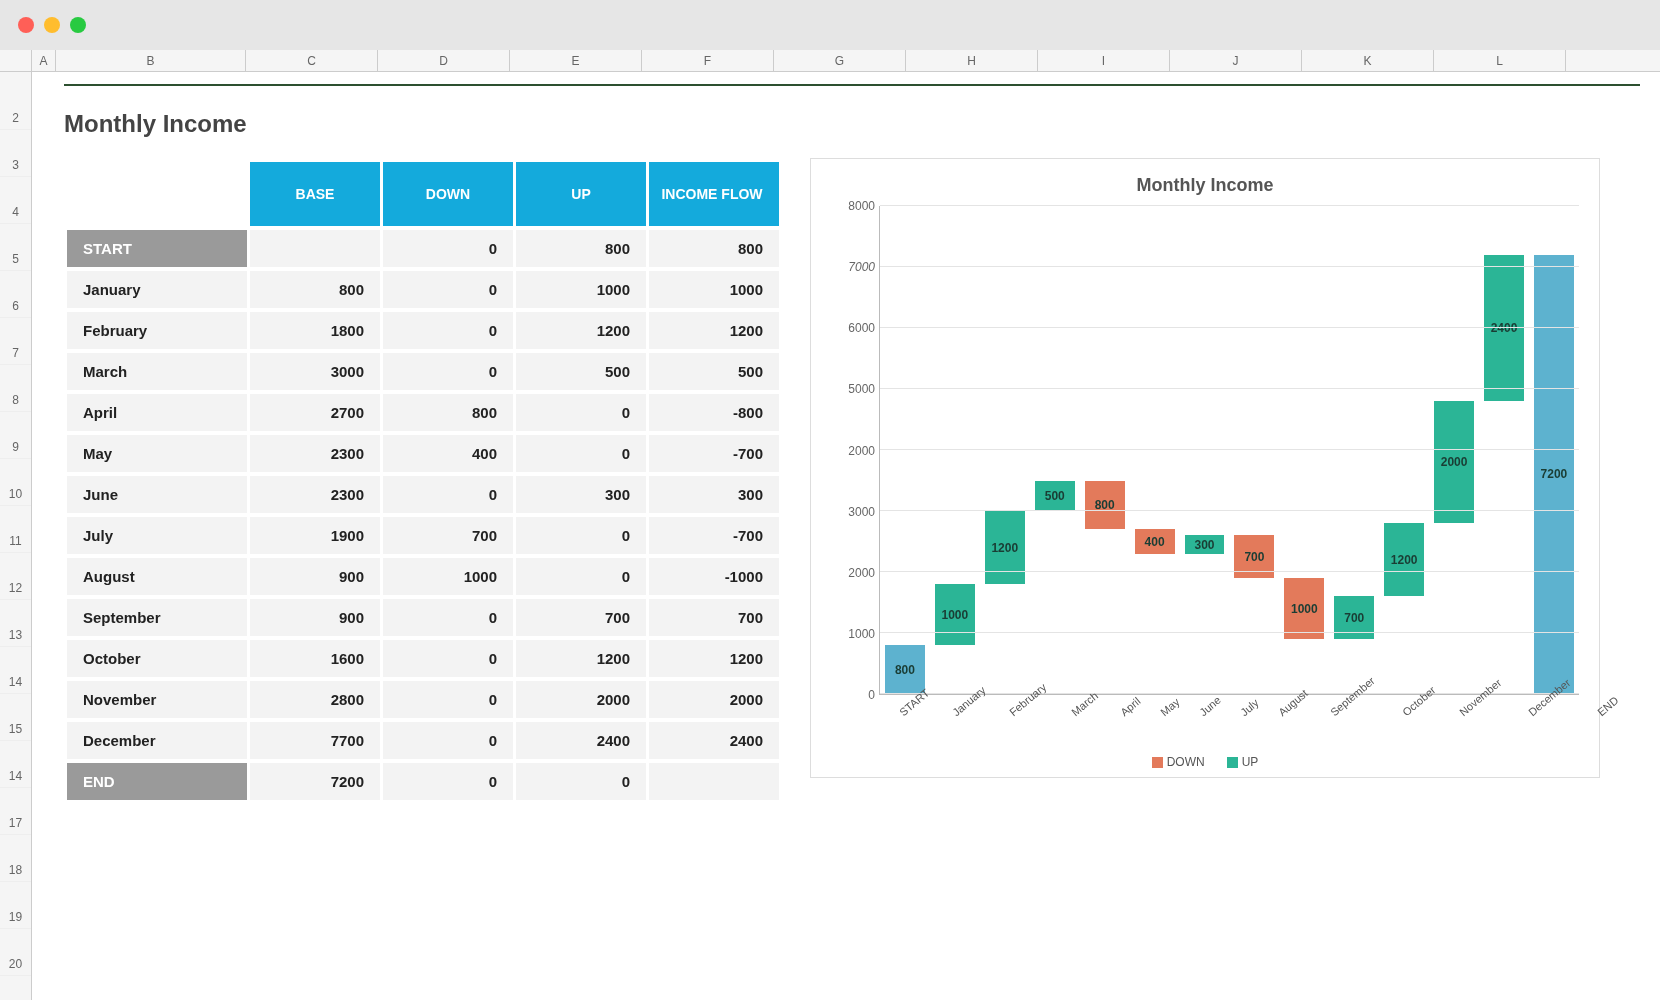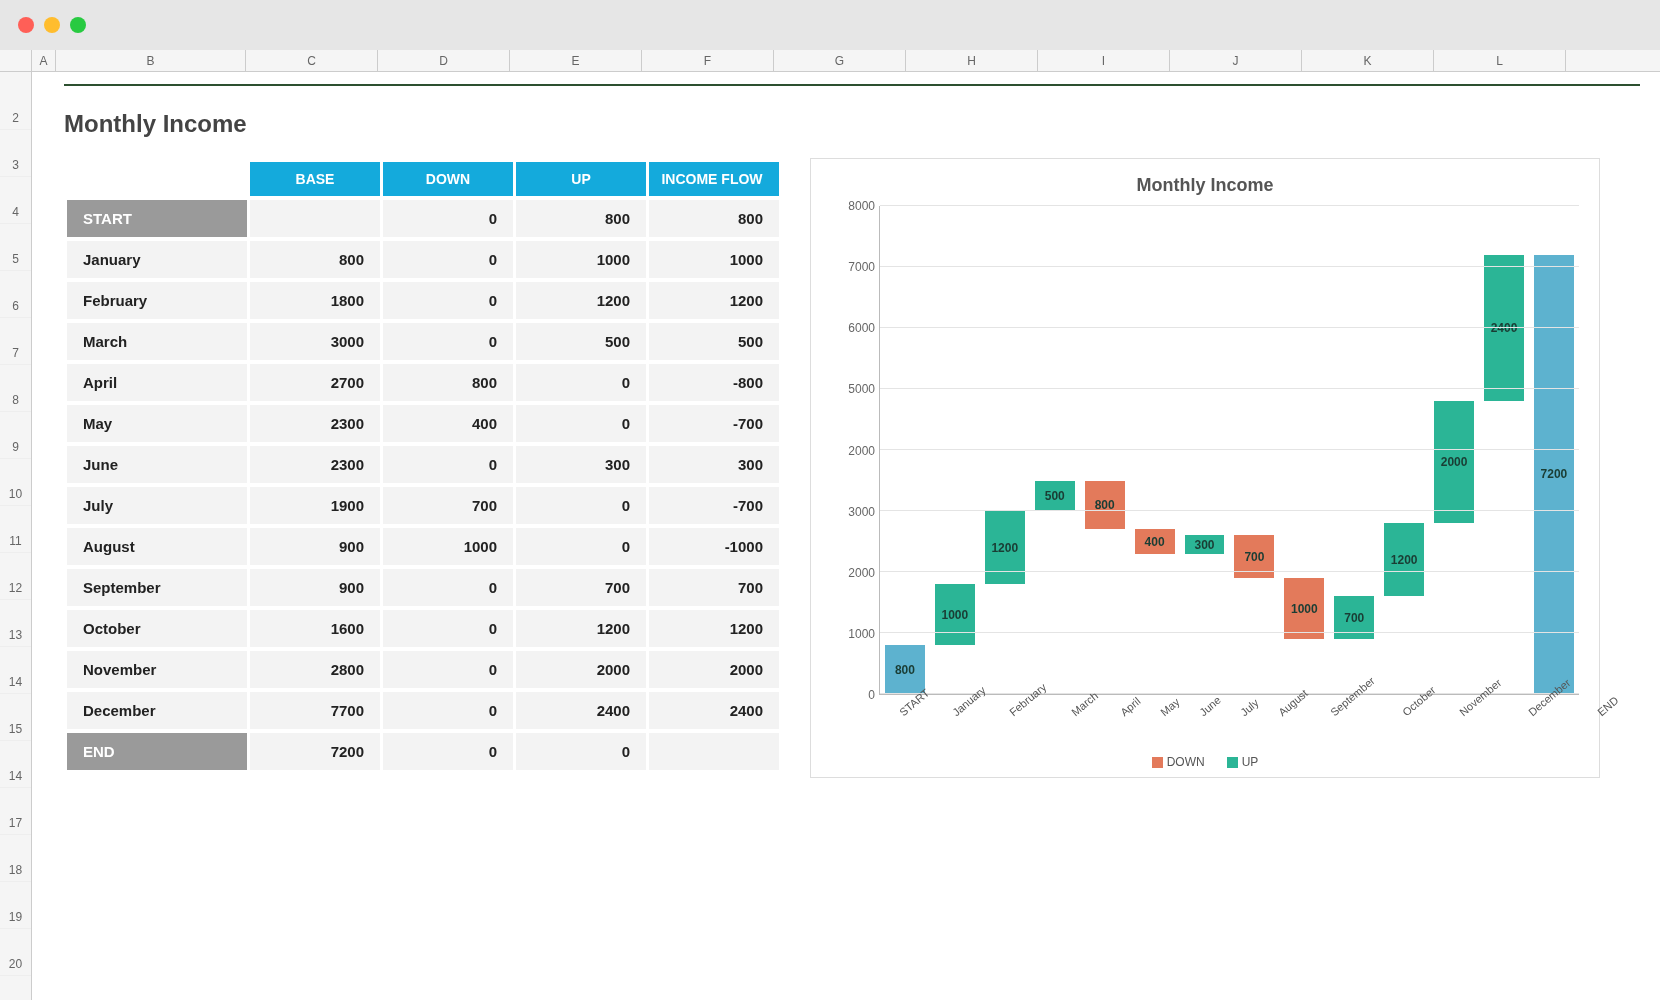--- a/index.html
+++ b/index.html
@@ -116,21 +116,21 @@
 
 .data-table {
   border-collapse: separate;
   border-spacing: 3px 4px;
 }
 .data-table th {
   background: #14aadc;
   color: #fff;
   font-weight: 700;
   font-size: 14px;
-  padding: 9px 12px;
+  padding: 24px 12px;
   text-align: center;
 }
 .data-table th.rowlabel-h {
   background: transparent;
 }
 .data-table th.incomeflow { text-align: center; padding-right: 16px; }
 .data-table td {
   background: #f3f3f3;
   padding: 10px 16px;
   font-size: 15px;
@@ -428,21 +428,21 @@
             <div class="chart-title">Monthly Income</div>
             <div class="plot-row">
               <div class="y-axis" id="y-axis">
                   <div class="y-tick" style="bottom: 0%;">0</div>
                   <div class="y-tick" style="bottom: 12.5%;">1000</div>
                   <div class="y-tick" style="bottom: 25%;">2000</div>
                   <div class="y-tick" style="bottom: 37.5%;">3000</div>
                   <div class="y-tick" style="bottom: 50%;">2000</div>
                   <div class="y-tick" style="bottom: 62.5%; margin-top: 44px;">5000</div>
                   <div class="y-tick" style="bottom: 75%;">6000</div>
-                  <div class="y-tick" style="bottom: 87.5%;">7000</div>
+                  <div class="y-tick" style="bottom: 87.5%; font-style: italic;">7000</div>
                   <div class="y-tick" style="bottom: 100%;">8000</div>
                 </div>
               <div class="plot" id="plot">
                 <div class="bars" id="bars">
                     <div class="bar-slot">
                       <div class="bar anchor" style="bottom: 0%; height: 10%;">800</div>
                     </div>
                     <div class="bar-slot">
                       <div class="bar up" style="bottom: 10%; height: 12.5%;">1000</div>
                     </div>

